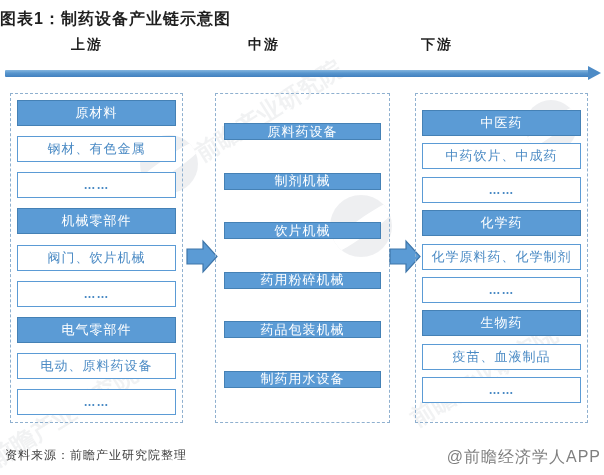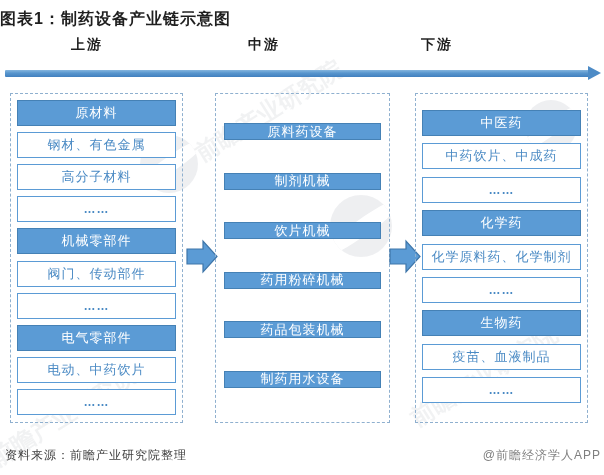--- a/index.html
+++ b/index.html
@@ -72,21 +72,21 @@
     color:#4a8ac4;
     font-weight:bold;font-size:12px;letter-spacing:1px;
   }
   .flow-arrow{position:absolute;top:239px;}
   .footer-source{
     position:absolute;left:5px;top:447px;
     font-size:12px;color:#404040;letter-spacing:1px;
   }
   .footer-credit{
     position:absolute;right:3px;top:447px;
-    font-size:12px;color:#7f7f7f;letter-spacing:1px;
+    font-size:16px;color:#7f7f7f;letter-spacing:1px;
   }
   
   .wm-text{
     position:absolute;
     font-size:24px;font-weight:bold;
     color:rgba(140,150,160,0.12);
     transform:rotate(-32deg);
     white-space:nowrap;
     pointer-events:none;
   }
@@ -123,27 +123,26 @@
   <div class="stage-label" style="left:87px;">上游</div>
   <div class="stage-label" style="left:264px;">中游</div>
   <div class="stage-label" style="left:437px;">下游</div>
 
   <div class="main-arrow-shaft"></div>
   <div class="main-arrow-head"></div>
 
   <div class="column col-a">
     <div class="box solid">原材料</div>
     <div class="box outline">钢材、有色金属</div>
-    <div class="box outline">高分子材料</div>
     <div class="box dots">……</div>
     <div class="box solid">机械零部件</div>
-    <div class="box outline">阀门、传动部件</div>
+    <div class="box outline">阀门、饮片机械</div>
     <div class="box dots">……</div>
     <div class="box solid">电气零部件</div>
-    <div class="box outline">电动、中药饮片</div>
+    <div class="box outline">电动、原料药设备</div>
     <div class="box dots">……</div>
   </div>
 
   <svg class="flow-arrow" style="left:186px;" width="32" height="35" viewBox="0 0 32 35">
     <polygon points="1,10 17,10 17,2 31,17.5 17,33 17,25 1,25" fill="#5b9bd5" stroke="#3f76a9" stroke-width="1.2"></polygon>
   </svg>
 
   <div class="column col-b">
     <div class="box solid">原料药设备</div>
     <div class="box solid">制剂机械</div>

